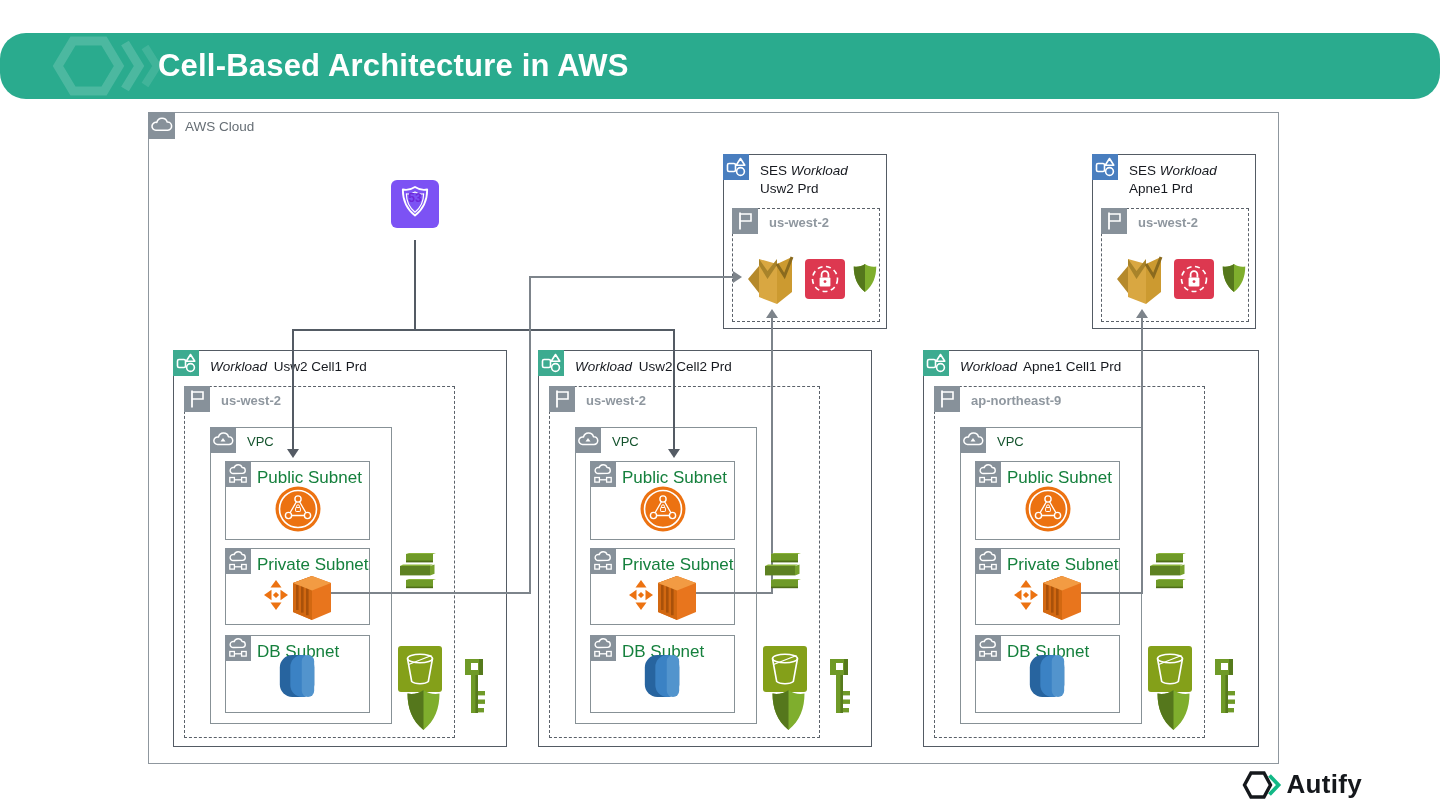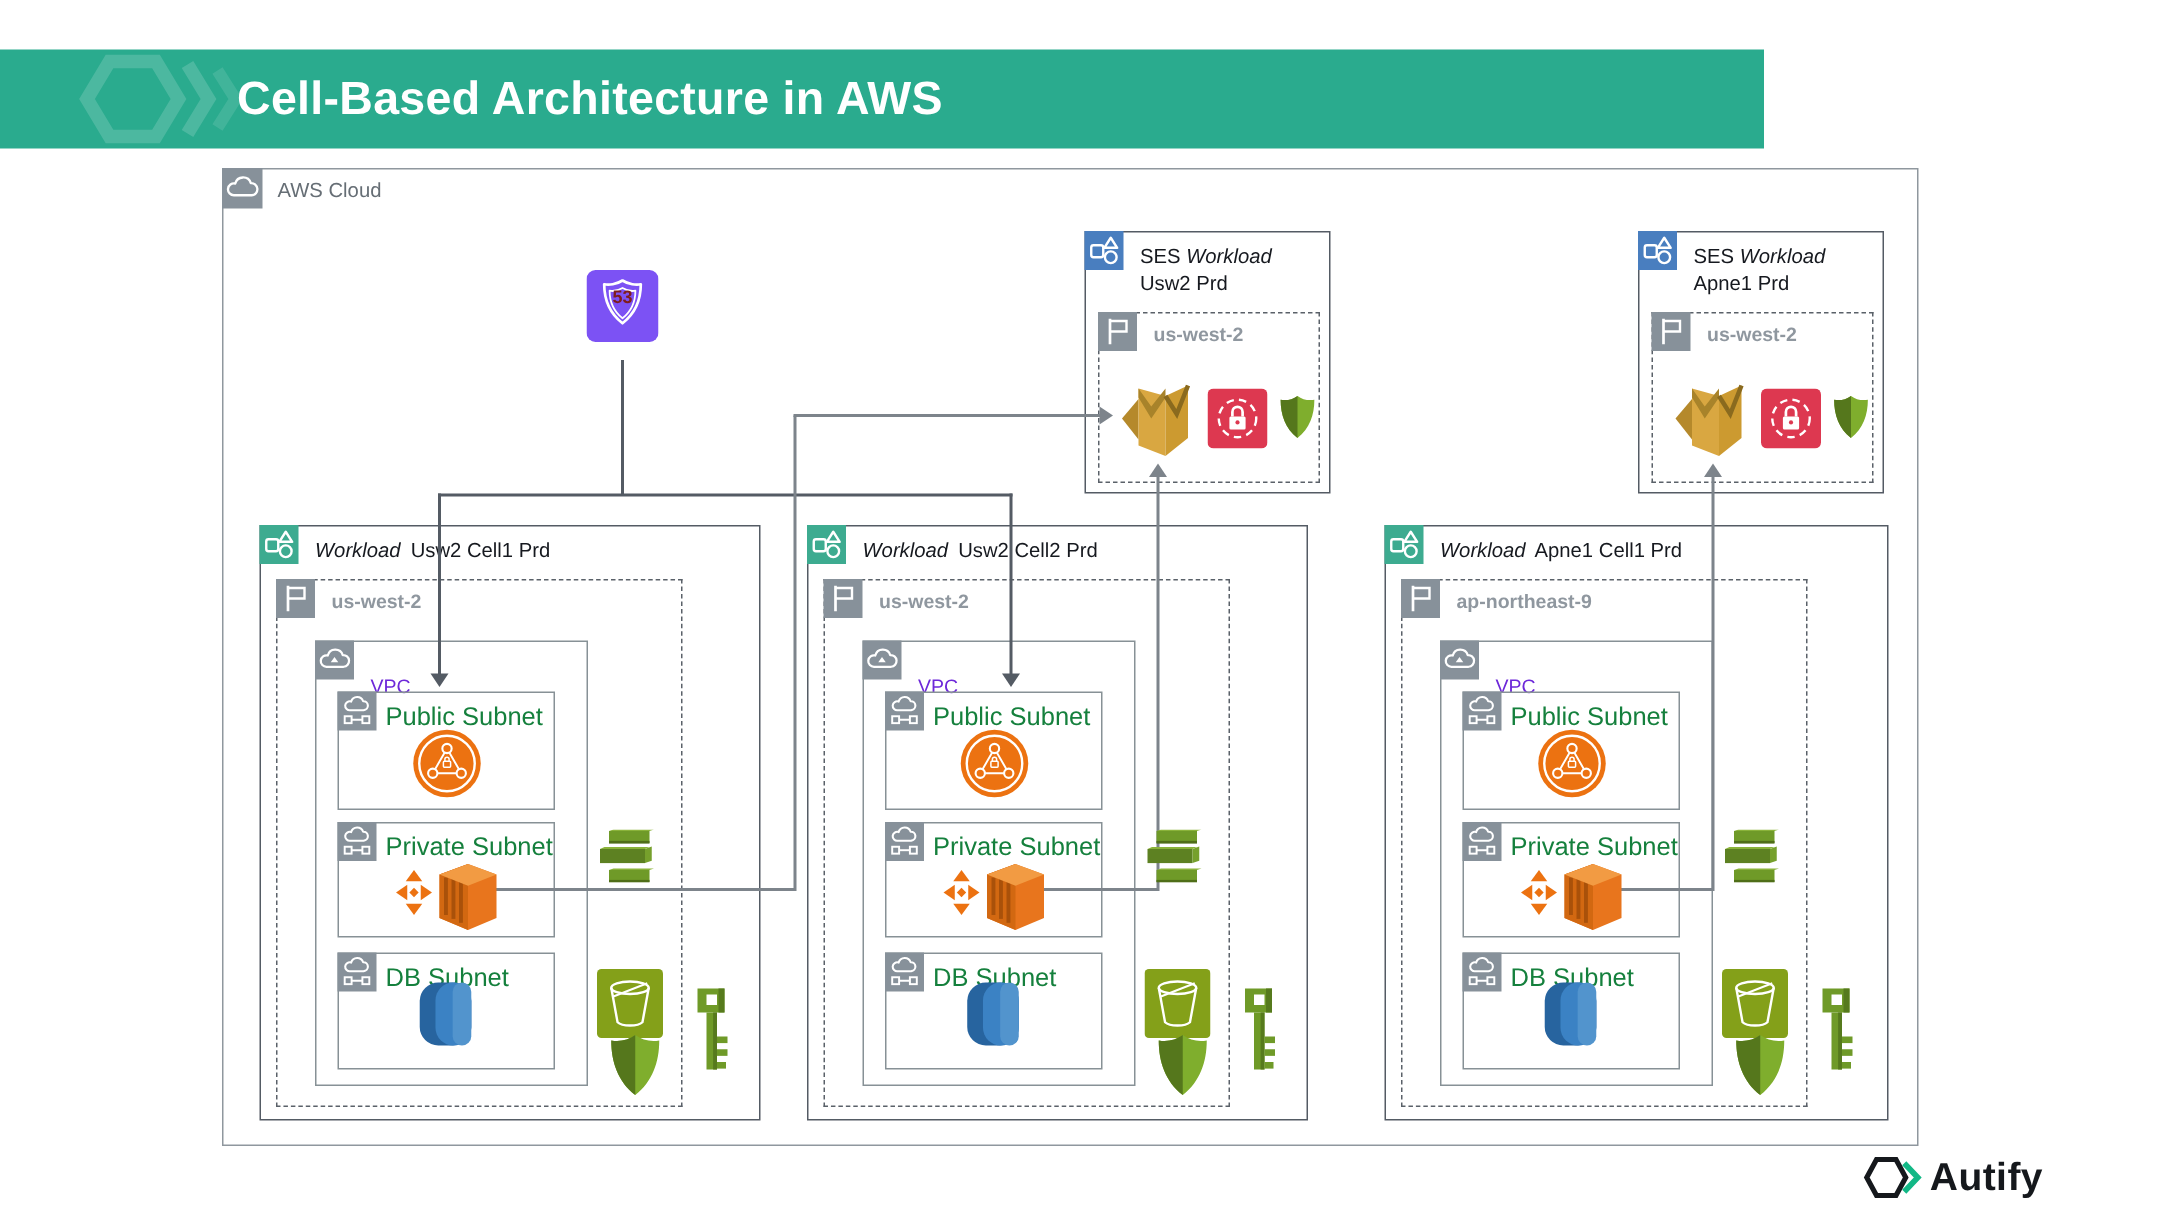--- a/index.html
+++ b/index.html
@@ -1,21 +1,21 @@
 <!DOCTYPE html>
 <html><head>
 <meta charset="utf-8">
 <style>
   html,body{margin:0;padding:0;background:#fff;width:1440px;height:810px;overflow:hidden;
             font-family:"Liberation Sans","DejaVu Sans",sans-serif;}
   .abs{position:absolute;}
   #stage{position:relative;width:1440px;height:810px;background:#fff;}
 
   
-  #topbar{left:0;top:33px;width:1176px;height:66px;background:#2aab8e;}
+  #topbar{left:0;top:33px;width:1440px;height:66px;background:#2aab8e;border-radius:26px;}
   #topbar h1{position:absolute;left:158px;top:0;margin:0;height:66px;line-height:66px;
              color:#fff;font-size:31px;font-weight:bold;letter-spacing:.2px;}
 
   
   .frame{position:absolute;border:1px solid #545b64;background:transparent;}
   .frame.light{border-color:#8f979e;}
   .frame.r53{border-color:#a83a60;}
   .dashedbox{position:absolute;border:1px dashed #5a6169;text-align:center;}
   .graybox{position:absolute;border:1px solid #879196;}
 
@@ -23,35 +23,35 @@
   .badge.big{width:27px;height:27px;}
   .badge.teal{background:#3dab90;}
   .badge.blue{background:#497ebf;}
   .badge.pink{background:#cf3564;}
   .badge.gray{background:#87919a;}
 
   .box-title{position:absolute;left:36px;top:7px;font-size:13.5px;font-weight:normal;
              color:#16191f;line-height:1.3;}
   .box-title i{margin-right:3px;}
   .lbl-region{position:absolute;left:36px;top:6px;font-size:13px;font-weight:bold;color:#8f979f;}
-  .lbl-vpc{position:absolute;left:36px;top:6px;font-size:13px;color:#6d28d9;margin-top:16px;}
+  .lbl-vpc{position:absolute;left:36px;top:6px;font-size:13px;color:#14532d;}
   .lbl-subnet{position:absolute;left:31px;top:6px;font-size:17px;color:#15803d;}
   .lbl-cloud{position:absolute;left:36px;top:6px;font-size:13.5px;color:#666e75;}
   .lbl-r53{position:absolute;left:33px;top:6px;font-size:13px;color:#ac3662;}
 
   .icon{z-index:6;}
   .line{position:absolute;background:#545b64;z-index:4;}
   .line.light{background:#7d848b;}
   .arr{position:absolute;width:0;height:0;z-index:4;}
   .arr.down{border-left:6px solid transparent;border-right:6px solid transparent;border-top:9px solid #545b64;}
   .arr.up{border-left:6px solid transparent;border-right:6px solid transparent;border-bottom:9px solid #7d848b;}
   .arr.right{border-top:6px solid transparent;border-bottom:6px solid transparent;border-left:9px solid #7d848b;}
 
   #r53num{position:absolute;left:391px;top:180px;width:48px;height:36px;z-index:7;
-          display:flex;align-items:center;justify-content:center;color:#7f1d1d;
+          display:flex;align-items:center;justify-content:center;color:#6d28d9;
           font-size:12px;font-weight:bold;}
 
   #brand{position:absolute;right:78px;bottom:10px;display:flex;align-items:center;z-index:8;margin-top:37px;}
   #brand span{font-size:26px;font-weight:bold;color:#15181c;margin-left:5px;letter-spacing:.3px;}
 </style>
 </head>
 <body>
 
 <svg width="0" height="0" style="position:absolute">
   <defs>

